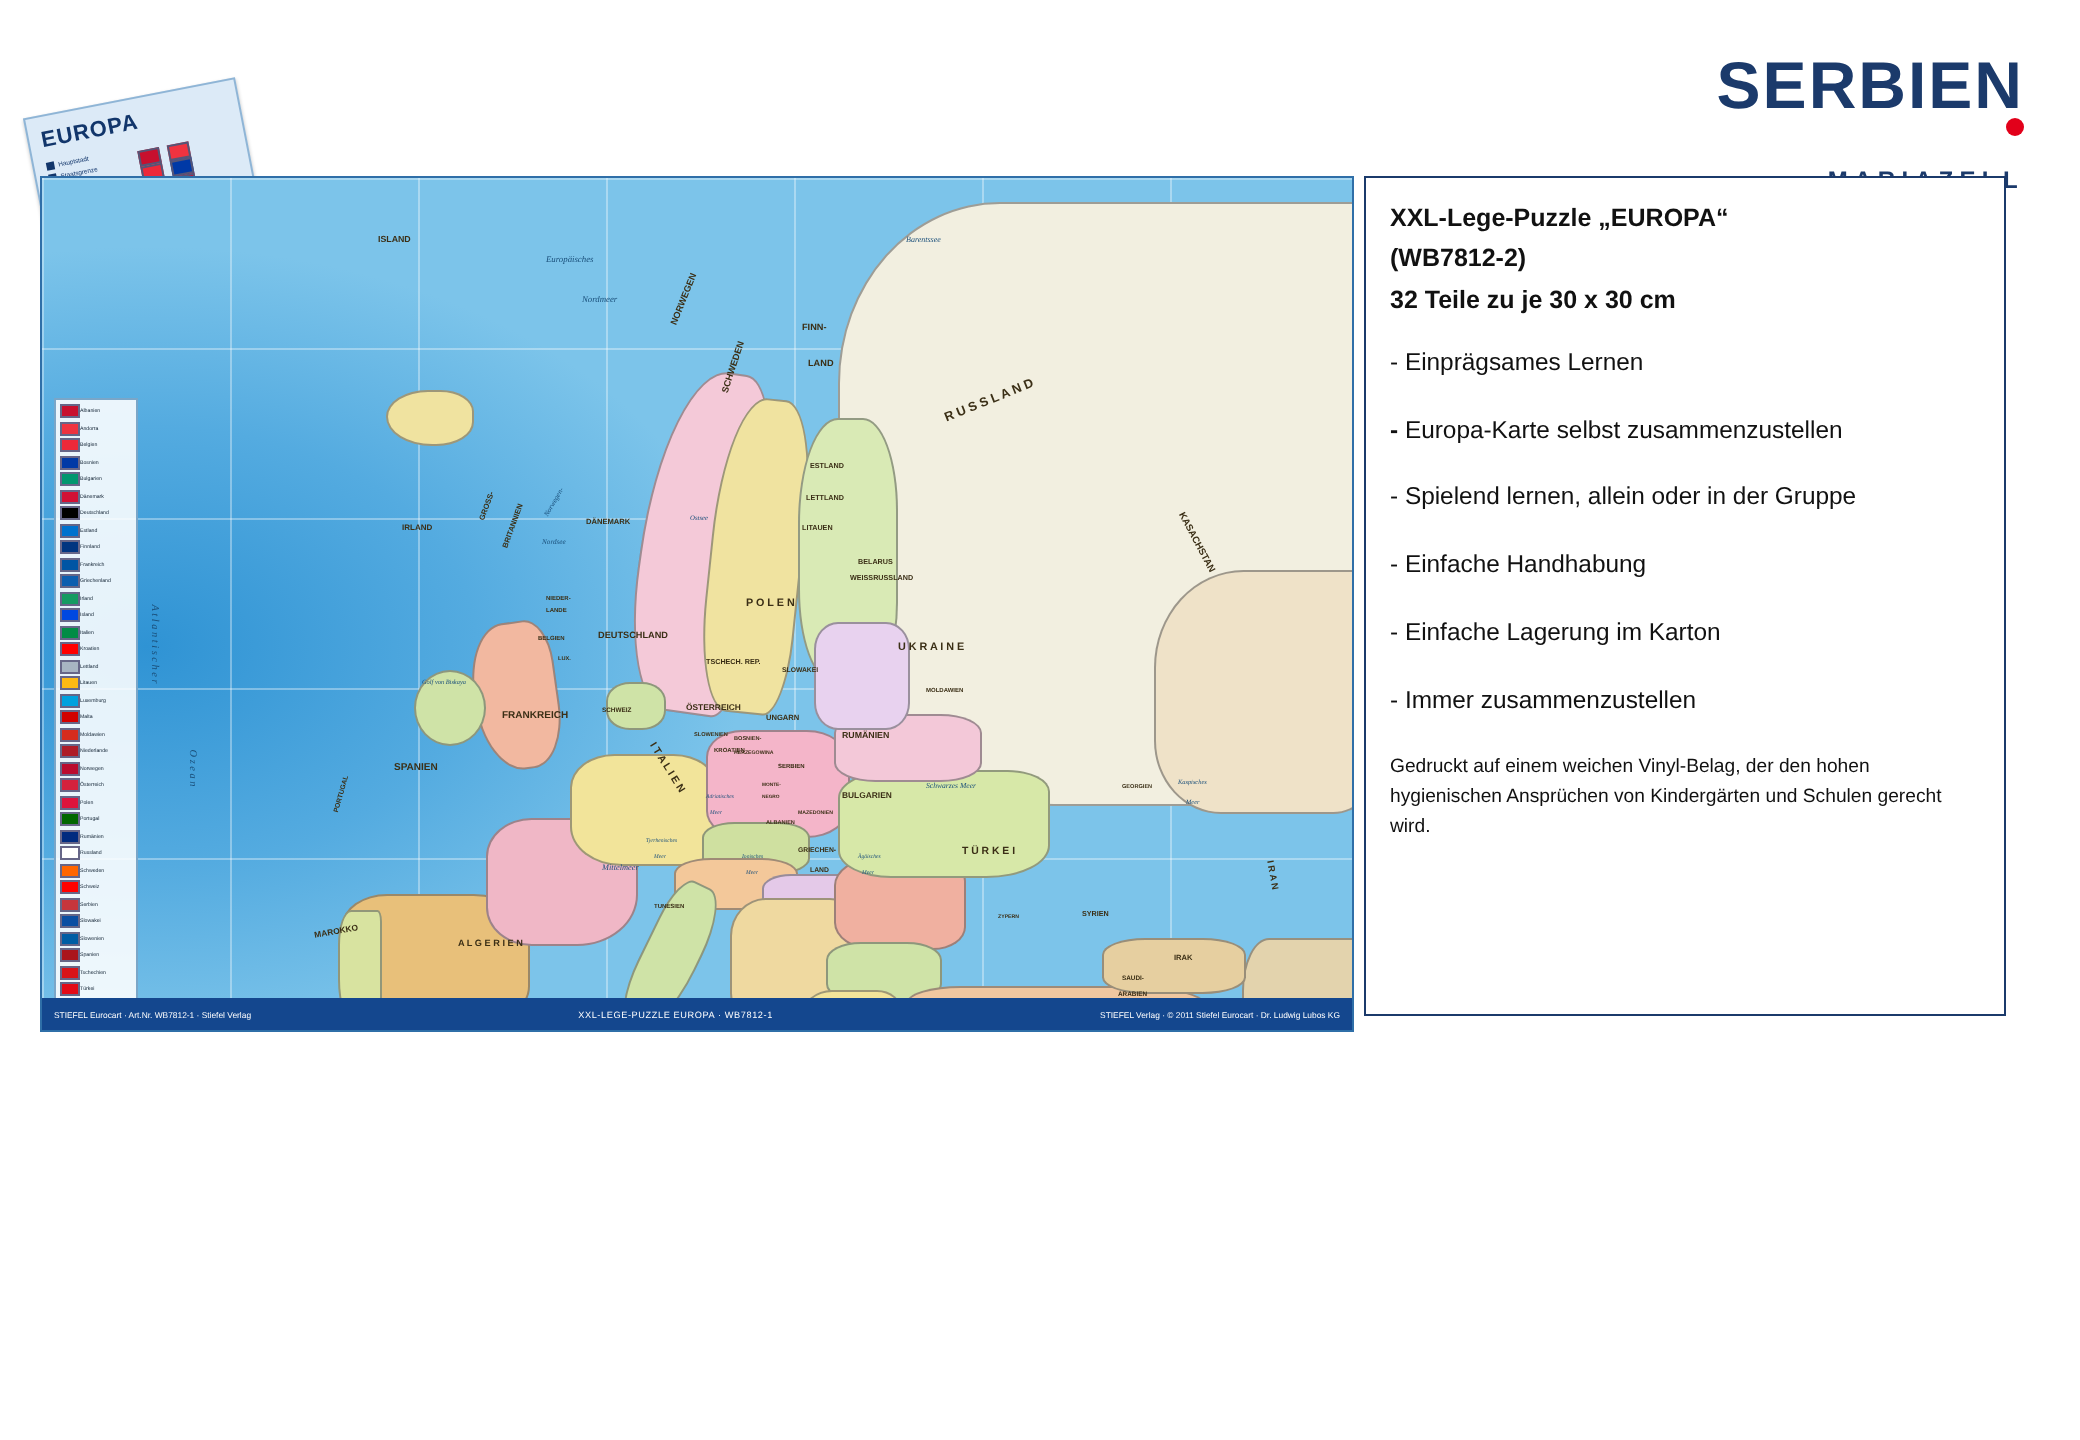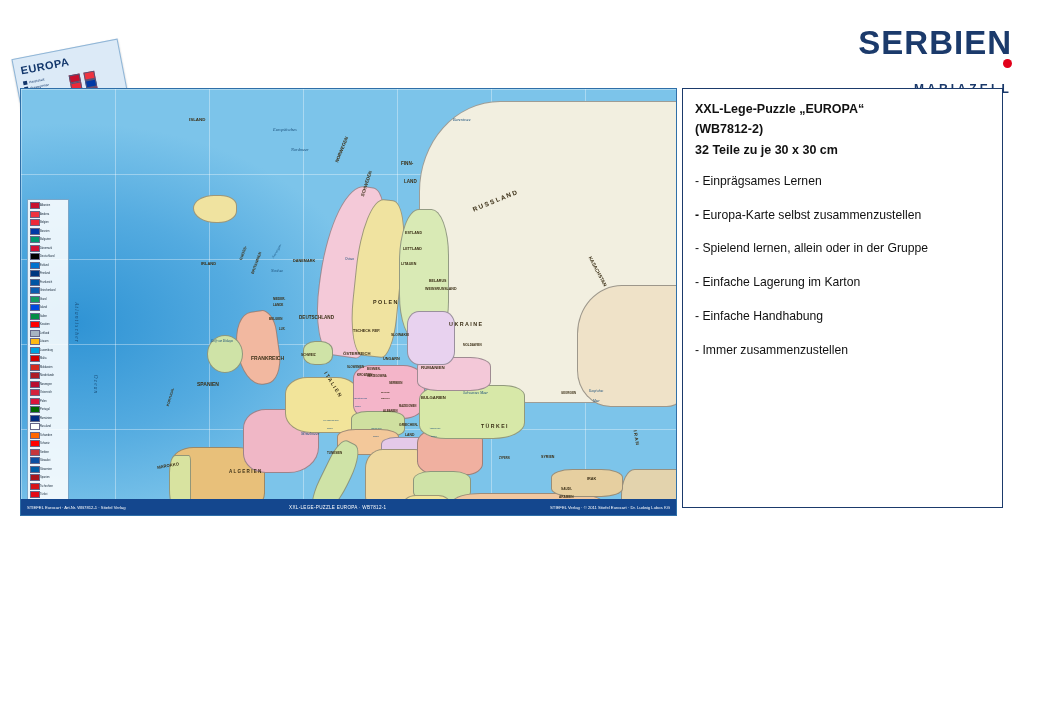--- a/index.html
+++ b/index.html
@@ -213,24 +213,25 @@
     <div>XXL-Lege-Puzzle „EUROPA“</div>
     <div>(WB7812-2)</div>
     <div>32 Teile zu je 30 x 30 cm</div>
   </div>
 
   <div class="bullet">- Einprägsames Lernen</div>
   <div class="bullet">
     <span class="lead">-</span><span> Europa-Karte selbst zusammenzustellen</span>
   </div>
   <div class="bullet">- Spielend lernen, allein oder in der Gruppe</div>
+  <div class="bullet">- Einfache Handhabung</div>
   <div class="bullet">- Einfache Lagerung im Karton</div>
-  <div class="bullet">- Einfache Handhabung</div>
   <div class="bullet">- Immer zusammenzustellen</div>
 
+  <div class="footnote">Gedruckt auf einem weichen Vinyl-Belag, der den hohen hygienischen Ansprüchen von Kindergärten und Schulen gerecht wird.</div>
 </div>
 
 <div class="cover">
   <div class="cover-title">EUROPA</div>
   <div class="cover-rows">
     <div class="cover-row">
         <span class="cover-sq"></span>
         <span>Hauptstadt</span>
       </div>
     <div class="cover-row">

